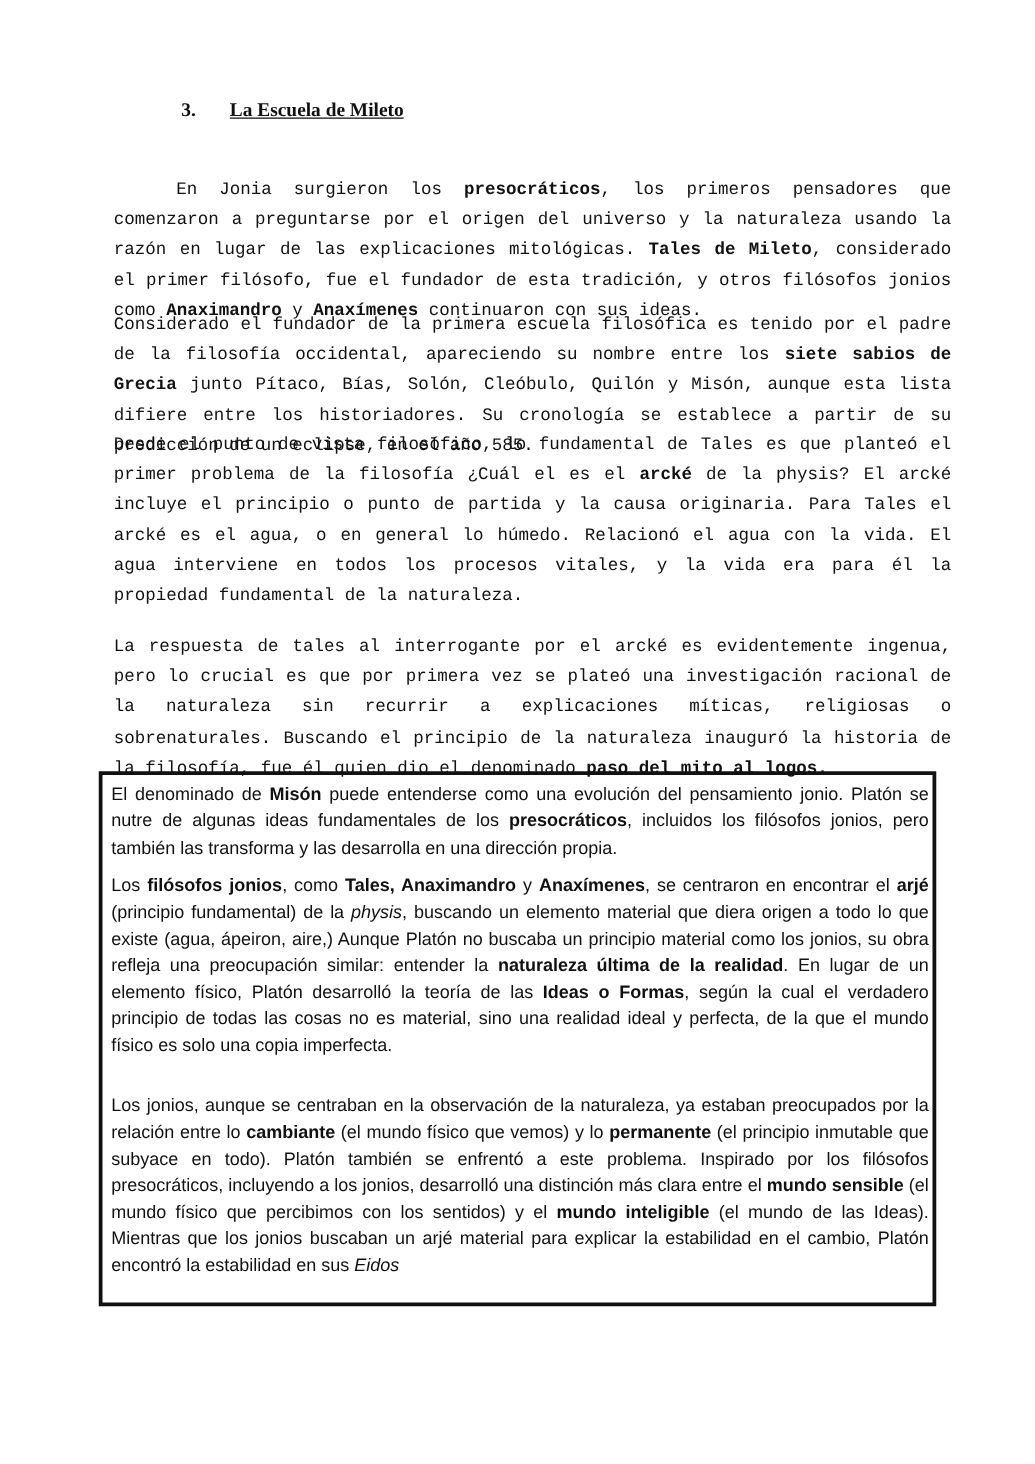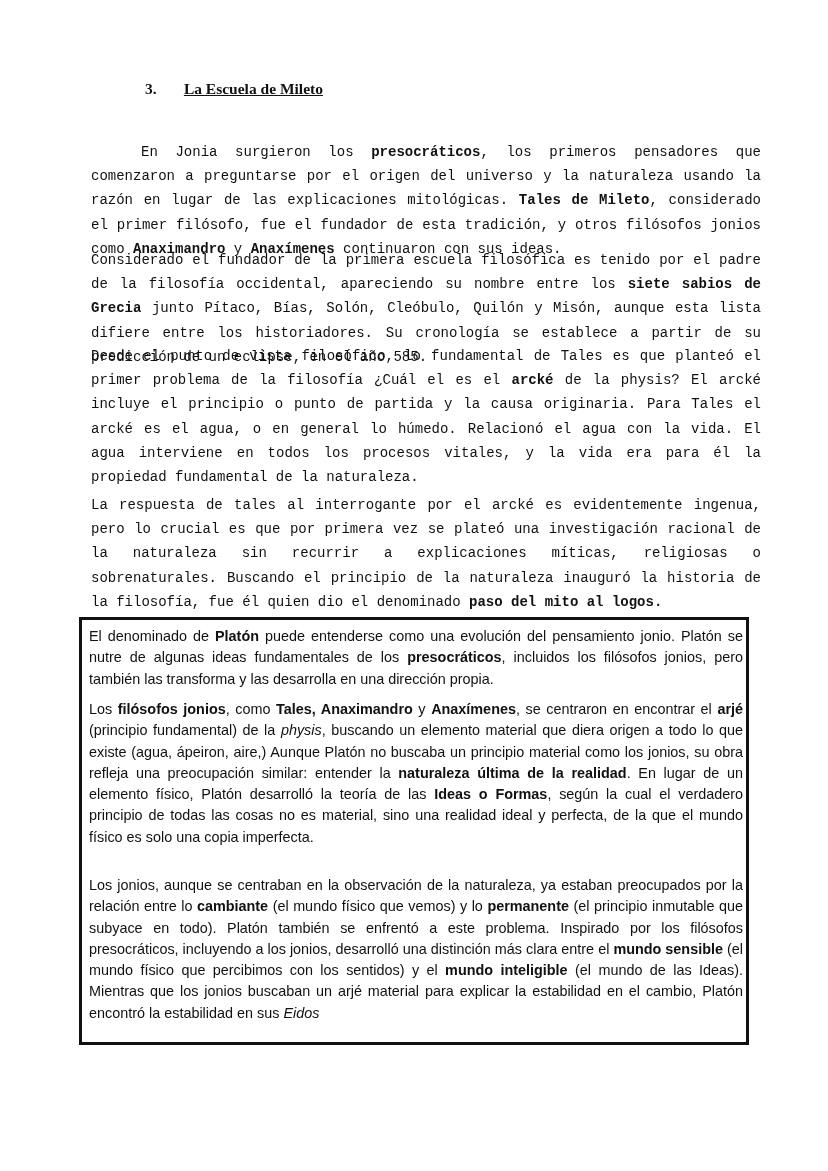--- a/index.html
+++ b/index.html
@@ -12,21 +12,21 @@
     .heading .num { display: inline-block; width: 35px; }
     .heading .title { text-decoration: underline; }
     .serif-body {
       position: absolute; left: 79px; width: 670px;
       font-family: Liberation Mono, monospace; font-size: 14px; line-height: 24.2px;
       text-align: justify; margin: 12px;
     }
     .p1 { top: 128px; text-indent: 50px; }
     .p2 { top: 236px; }
     .p3 { top: 332px; }
-    .p4 { top: 481px; }
+    .p4 { top: 494px; }
     .box {
       position: absolute; left: 79px; top: 617px; width: 664px; height: 422px;
       border: 3px solid #111;
       font-family: "Liberation Sans", sans-serif; font-size: 14.4px; line-height: 21.3px;
       color: #111;
     }
     .box p { margin: 0; text-align: justify; position: absolute; left: 7px; width: 654px; }
     .bp1 { top: 6px; }
     .bp2 { top: 79px; }
     .bp3 { top: 255px; }
@@ -41,17 +41,17 @@
     <span class="num">3.</span>
     <span class="title">La Escuela de Mileto</span>
   </div>
 
   <p class="serif-body p1"><span>En Jonia surgieron los </span><b>presocráticos</b><span>, los primeros pensadores que comenzaron a preguntarse por el origen del universo y la naturaleza usando la razón en lugar de las explicaciones mitológicas. </span><b>Tales de Mileto</b><span>, considerado el primer filósofo, fue el fundador de esta tradición, y otros filósofos jonios como </span><b>Anaximandro</b><span> y </span><b>Anaxímenes</b><span> continuaron con sus ideas.</span></p>
   <p class="serif-body p2"><span>Considerado el fundador de la primera escuela filosófica es tenido por el padre de la filosofía occidental, apareciendo su nombre entre los </span><b>siete sabios de Grecia</b><span> junto Pítaco,  Bías, Solón, Cleóbulo, Quilón y Misón, aunque esta lista difiere entre los historiadores. Su cronología se establece a partir de su predicción de un eclipse, en el año 585.</span></p>
   <p class="serif-body p3"><span>Desde el punto de vista filosófico, lo fundamental de Tales es que planteó el primer problema de la filosofía ¿Cuál el es el </span><b>arcké</b><span> de la physis? El arcké incluye el principio o punto de partida y la causa originaria. Para Tales el arcké es el agua, o en general lo húmedo. Relacionó el agua con la vida. El agua interviene en todos los procesos vitales, y la vida era para él la propiedad fundamental de la naturaleza.</span></p>
   <p class="serif-body p4"><span>La respuesta de tales al interrogante por el arcké es evidentemente ingenua, pero lo crucial es que por primera vez se plateó una investigación racional de la naturaleza sin recurrir a explicaciones míticas, religiosas o sobrenaturales. Buscando el principio de la naturaleza inauguró la historia de la filosofía, fue él quien dio el denominado </span><b>paso del mito al logos.</b></p>
 
   <div class="box">
-    <p class="bp1"><span>El denominado de </span><b>Platón</b><span> puede entenderse como una evolución del pensamiento jonio. Platón se nutre de algunas ideas fundamentales de los </span><b>presocráticos</b><span>, incluidos los filósofos jonios, pero también las transforma y las desarrolla en una dirección propia.</span></p>
+    <p class="bp1"><span>El denominado de </span><b>Misón</b><span> puede entenderse como una evolución del pensamiento jonio. Platón se nutre de algunas ideas fundamentales de los </span><b>presocráticos</b><span>, incluidos los filósofos jonios, pero también las transforma y las desarrolla en una dirección propia.</span></p>
     <p class="bp2"><span>Los </span><b>filósofos jonios</b><span>, como </span><b>Tales, Anaximandro</b><span> y </span><b>Anaxímenes</b><span>, se centraron en encontrar el </span><b>arjé</b><span> (principio fundamental) de la </span><i>physis</i><span>, buscando un elemento material que diera origen a todo lo que existe (agua, ápeiron, aire,) Aunque Platón no buscaba un principio material como los jonios, su obra refleja una preocupación similar: entender la </span><b>naturaleza última de la realidad</b><span>. En lugar de un elemento físico, Platón desarrolló la teoría de las </span><b>Ideas o Formas</b><span>, según la cual el verdadero principio de todas las cosas no es material, sino una realidad ideal y perfecta, de la que el mundo físico es solo una copia imperfecta.</span></p>
     <p class="bp3"><span>Los jonios, aunque se centraban en la observación de la naturaleza, ya estaban preocupados por la relación entre lo </span><b>cambiante</b><span> (el mundo físico que vemos) y lo </span><b>permanente</b><span> (el principio inmutable que subyace en todo). Platón también se enfrentó a este problema. Inspirado por los filósofos presocráticos, incluyendo a los jonios, desarrolló una distinción más clara entre el </span><b>mundo sensible</b><span> (el mundo físico que percibimos con los sentidos) y el </span><b>mundo inteligible</b><span> (el mundo de las Ideas). Mientras que los jonios buscaban un arjé material para explicar la estabilidad en el cambio, Platón encontró la estabilidad en sus </span><i>Eidos</i></p>
   </div>
 </div>
 
 </body></html>

